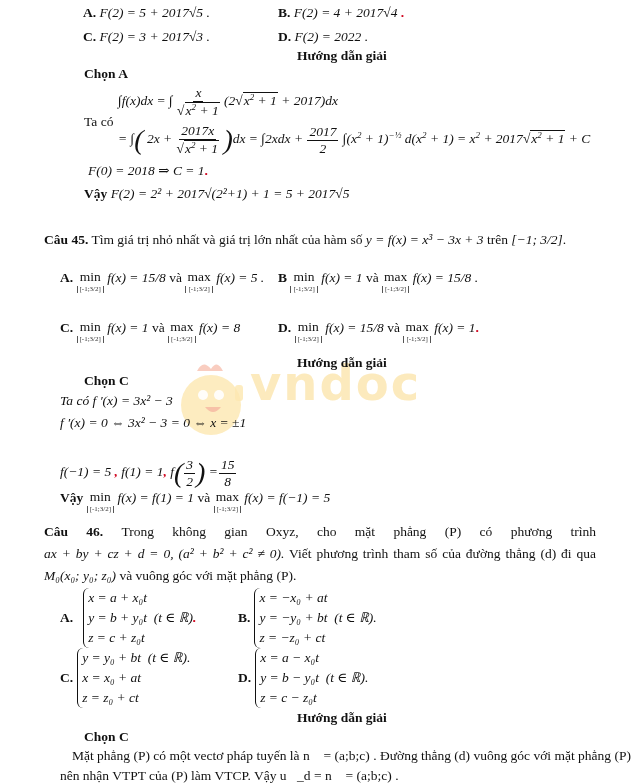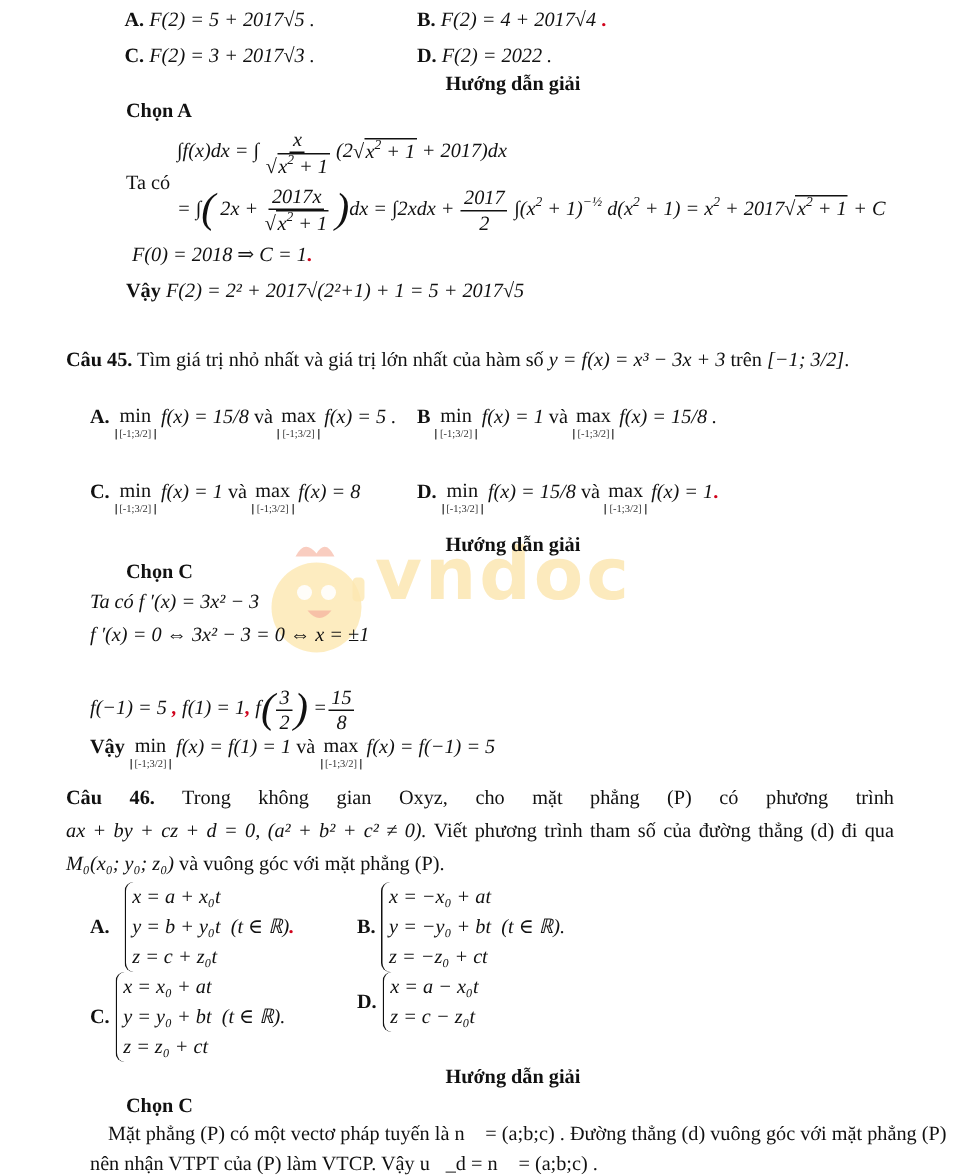--- a/index.html
+++ b/index.html
@@ -230,31 +230,32 @@
         <div>x = −x₀ + at</div>
         <div><span>y = −y₀ + bt</span>&nbsp;&nbsp;<span>(t ∈ ℝ)</span>.</div>
         <div>z = −z₀ + ct</div>
       </span>
   </span>
 </div>
 <div class="abs" style="left:60px; top:648px;">
   <span class="sys">
     <span class="b" style="margin-right:4px;">C.</span>
     <span class="brace i">
+        <div><span>y = y₀ + bt</span>&nbsp;&nbsp;<span>(t ∈ ℝ)</span>.</div>
         <div>x = x₀ + at</div>
-        <div><span>y = y₀ + bt</span>&nbsp;&nbsp;<span>(t ∈ ℝ)</span>.</div>
         <div>z = z₀ + ct</div>
       </span>
   </span>
 </div>
 <div class="abs" style="left:238px; top:648px;">
   <span class="sys">
     <span class="b" style="margin-right:4px;">D.</span>
     <span class="brace i">
         <div>x = a − x₀t</div>
+        <div><span>y = b − y₀t</span>&nbsp;&nbsp;<span>(t ∈ ℝ)</span>.</div>
         <div>z = c − z₀t</div>
       </span>
   </span>
 </div>
 
 <div class="abs b" style="left:297px; top:710px;">Hướng dẫn giải</div>
 <div class="abs b" style="left:84px; top:729px;">Chọn C</div>
 <div class="abs" style="left:60px; top:748px;margin-left:12px;">Mặt phẳng (P) có một vectơ pháp tuyến là n⃗ = (a;b;c) . Đường thẳng (d) vuông góc với mặt phẳng (P)</div>
 <div class="abs" style="left:60px; top:768px;">nên nhận VTPT của (P) làm VTCP. Vậy u⃗_d = n⃗ = (a;b;c) .</div>
 

